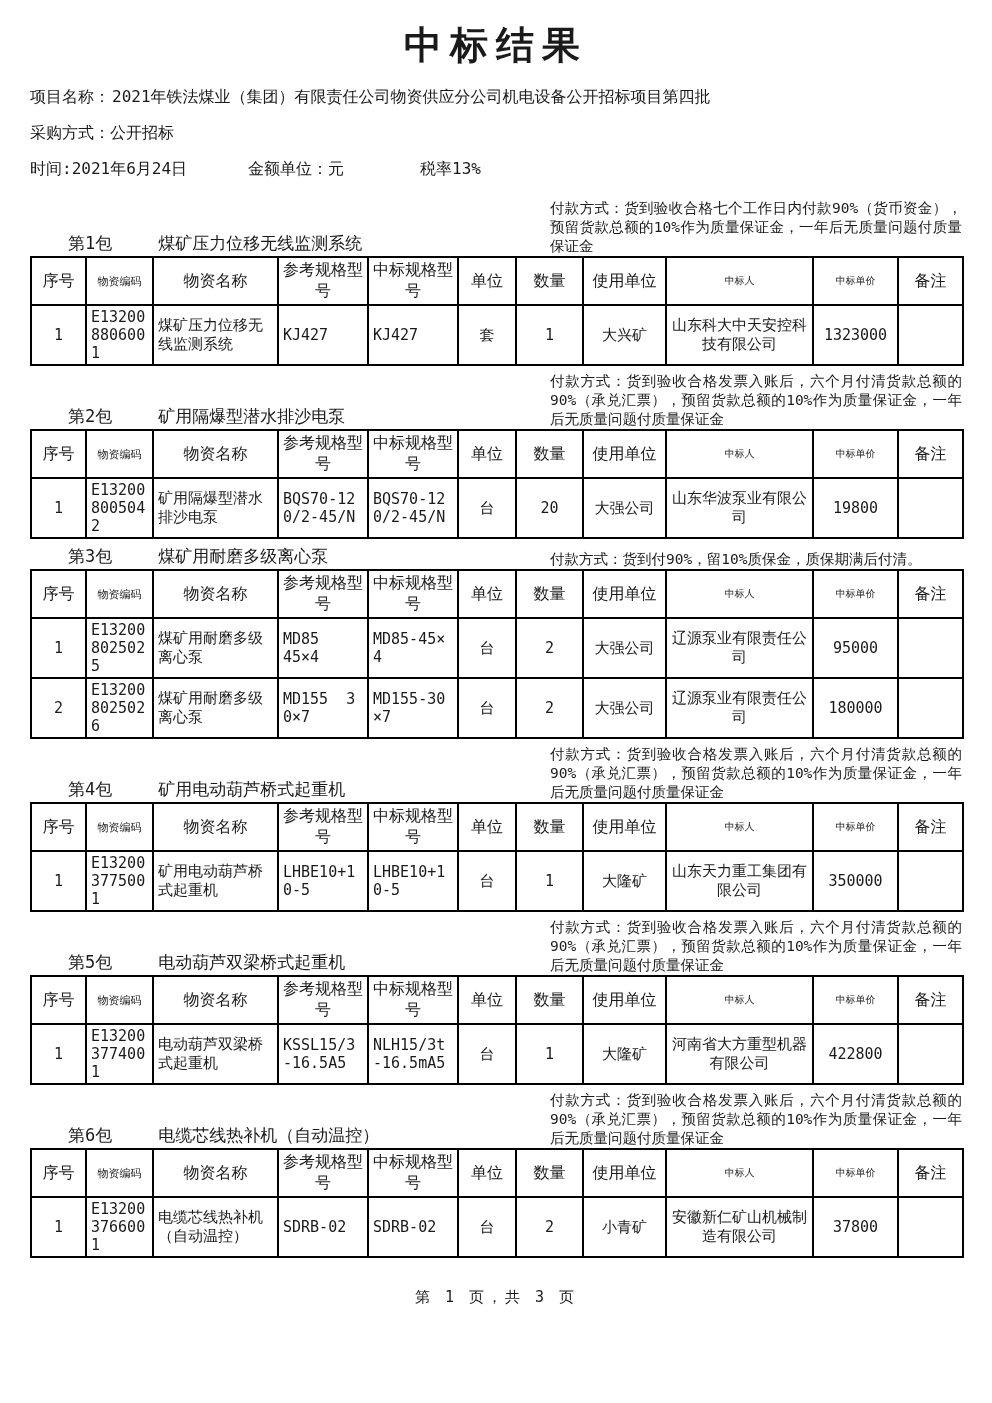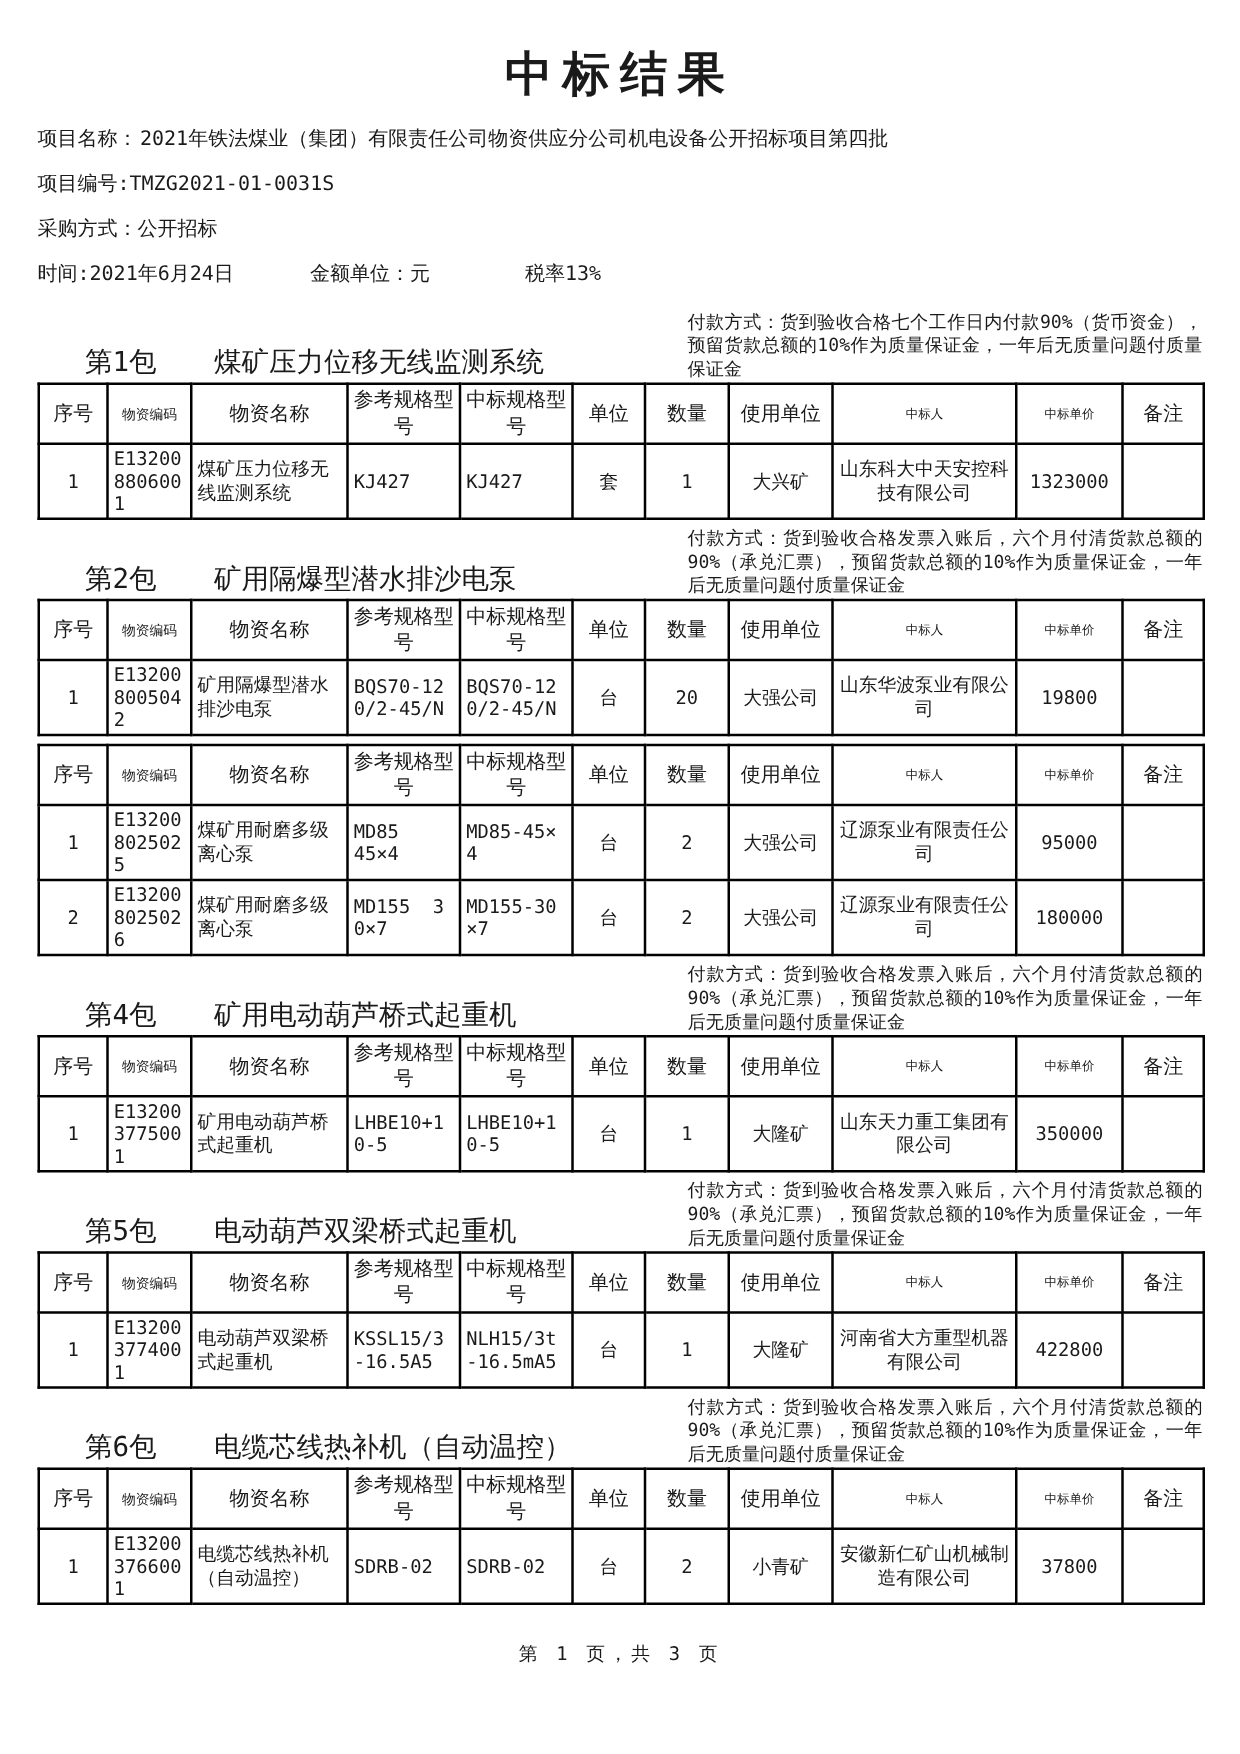--- a/index.html
+++ b/index.html
@@ -2,21 +2,21 @@
 <html><head>
 <meta charset="utf-8">
 <style>
   * { box-sizing: border-box; margin: 0; padding: 0; }
   html, body { background: #ffffff; }
   body {
     width: 992px;
     color: #1a1a1a;
     font-family: "DejaVu Sans Mono", "DejaVu Sans", sans-serif;
   }
-  .sheet { width: 992px; padding: 34px 0 24px 0; }
+  .sheet { width: 992px; padding: 20px 0 24px 0; }
 
   .doc-title {
     text-align: center;
     font-size: 38px;
     font-weight: 700;
     letter-spacing: 8px;
     font-family: "DejaVu Serif", "DejaVu Sans", serif;
     margin-bottom: 14px;
   }
 
@@ -25,21 +25,21 @@
   .meta-label { margin-right: 2px; }
   .meta-row { display: flex; }
   .m-date { width: 218px; }
   .m-unit { width: 172px; }
 
   .pkg { margin: 0 30px; width: 932px; }
   .pkg-first { margin-top: 20px; }
   .pkg + .pkg { margin-top: 6px; }
 
   .pkg-head { display: flex; justify-content: space-between; align-items: flex-end; }
-  .pkg-title { white-space: nowrap; padding: 0 0 1px 38px; font-size: 22px; }
+  .pkg-title { white-space: nowrap; padding: 0 0 1px 38px; font-size: 17px; }
   .pkg-no { display: inline-block; margin-right: 46px; }
   .note {
     width: 412px;
     font-size: 14.5px;
     line-height: 19px;
     text-align: justify;
   }
 
   table.grid { border-collapse: collapse; table-layout: fixed; width: 932px; }
   .grid th, .grid td {
@@ -71,21 +71,20 @@
 </style>
 </head>
 <body>
 
 <div class="sheet">
 
   <h1 class="doc-title">中标结果</h1>
 
   <div class="meta">
     <p class="meta-line"><span class="meta-label">项目名称：</span><span>2021年铁法煤业（集团）有限责任公司物资供应分公司机电设备公开招标项目第四批</span></p>
-    <p class="meta-line">项目编号:TMZG2021-01-0031S</p>
     <p class="meta-line">采购方式：公开招标</p>
     <p class="meta-line meta-row">
       <span class="m-date">时间:2021年6月24日</span>
       <span class="m-unit">金额单位：元</span>
       <span class="m-tax">税率13%</span>
     </p>
   </div>
 
   <div id="packages">
   <section class="pkg pkg-first">
@@ -190,20 +189,26 @@
               <td class="c7">大强公司</td>
               <td class="c8">山东华波泵业有限公司</td>
               <td class="c9">19800</td>
               <td class="c10"></td>
             </tr>
           </tbody>
     </table>
   </section>
 
   <section class="pkg">
+    <div class="pkg-head">
+      <div class="pkg-title">
+        <span class="pkg-no">第3包</span><span class="pkg-name">煤矿用耐磨多级离心泵</span>
+      </div>
+      <p class="note">付款方式：货到付90%，留10%质保金，质保期满后付清。</p>
+    </div>
     <table class="grid">
       <colgroup>
         <col class="c0">
             <col class="c1">
             <col class="c2">
             <col class="c3">
             <col class="c4">
             <col class="c5">
             <col class="c6">
             <col class="c7">

